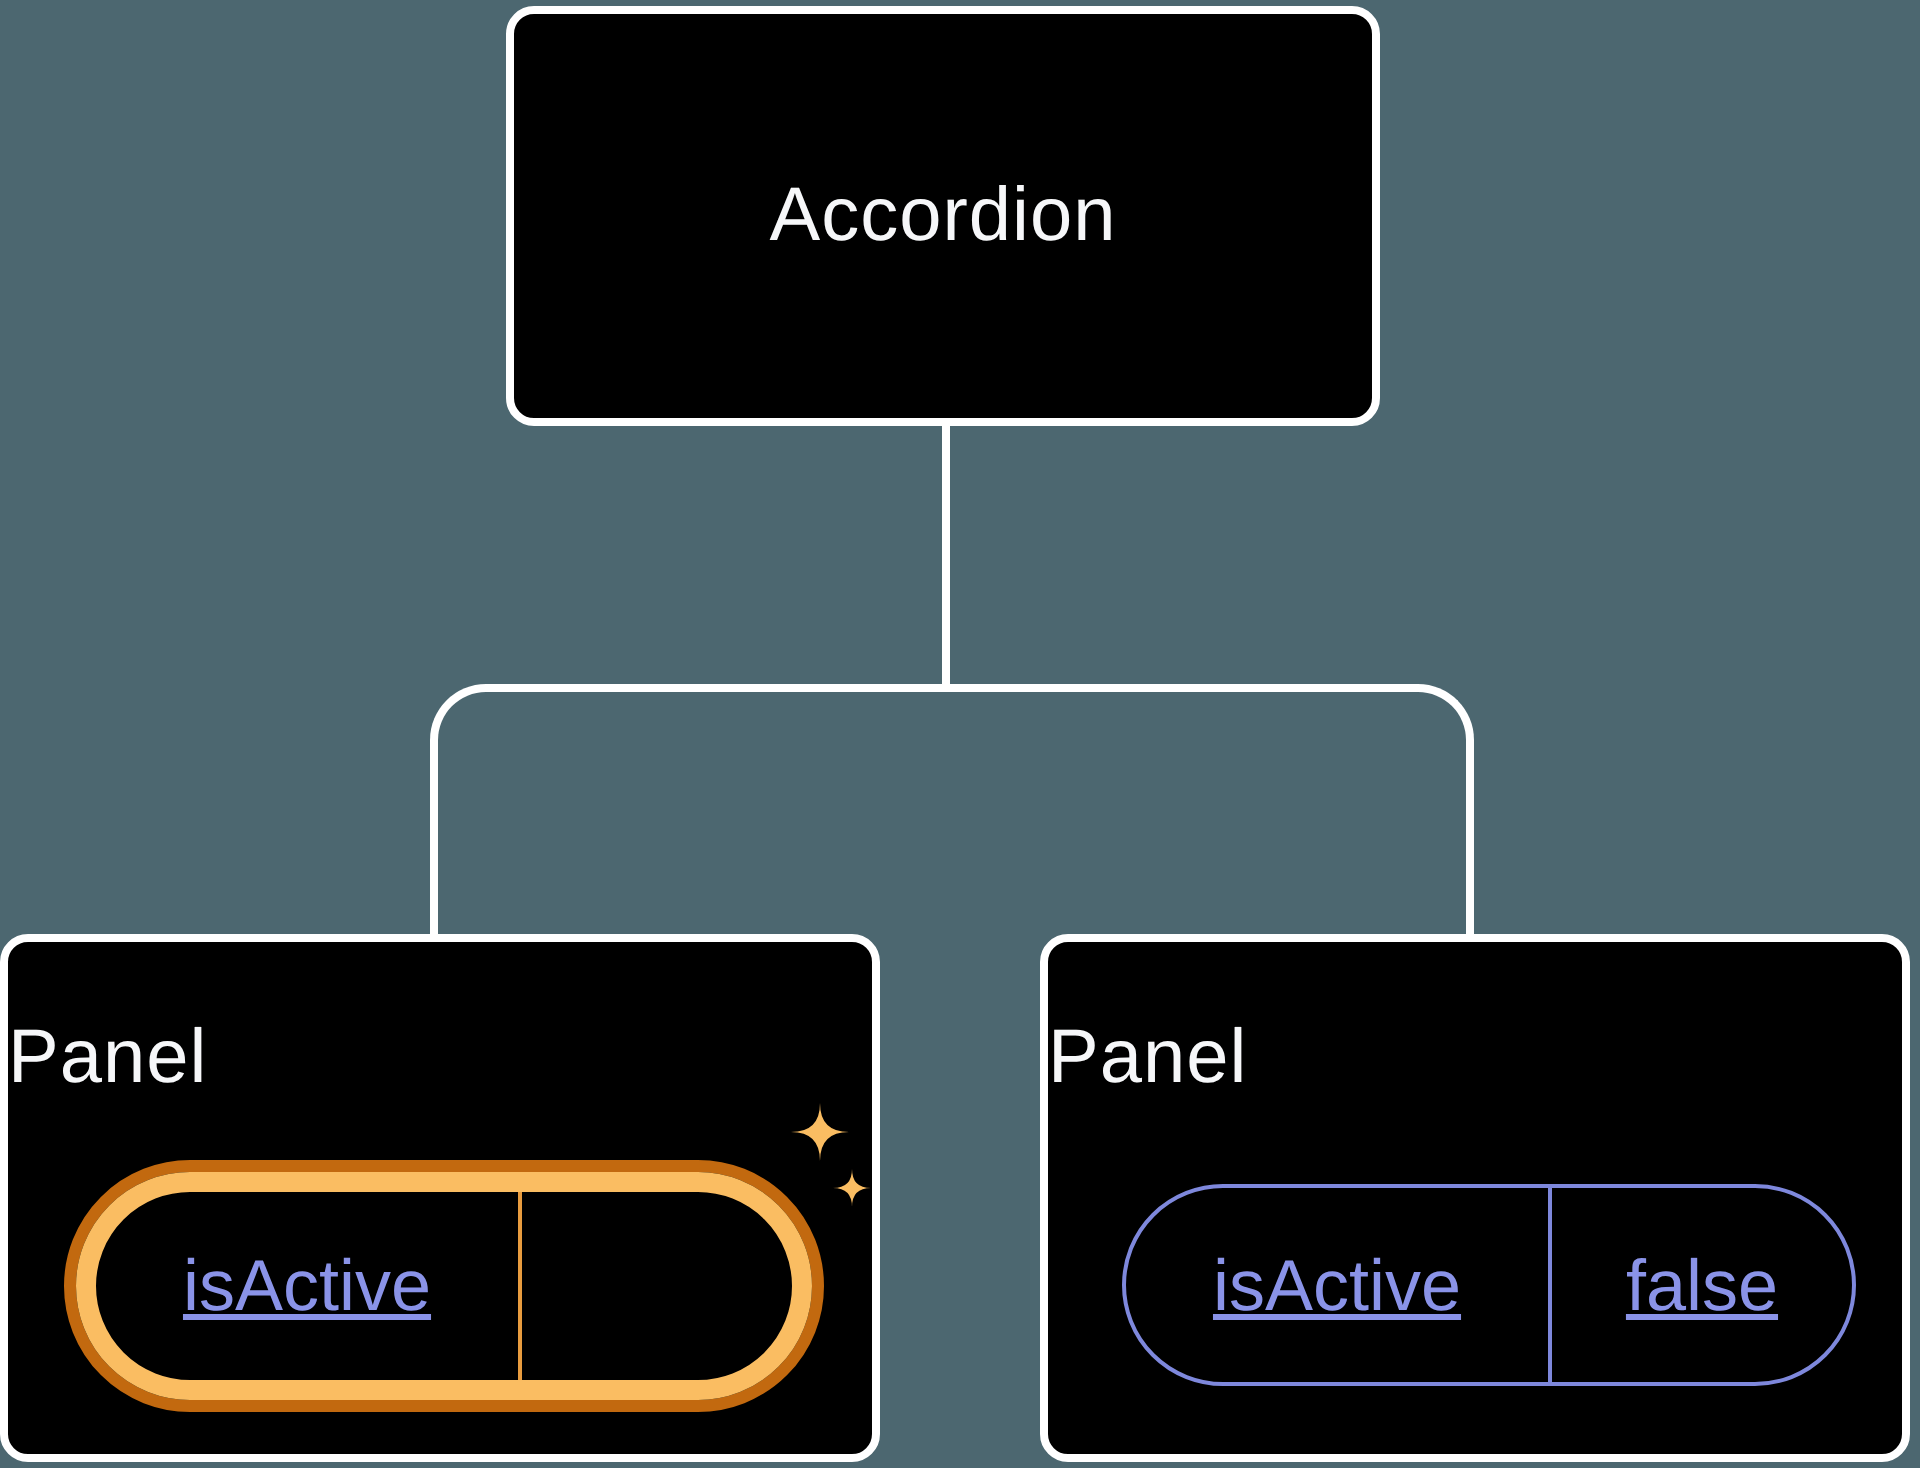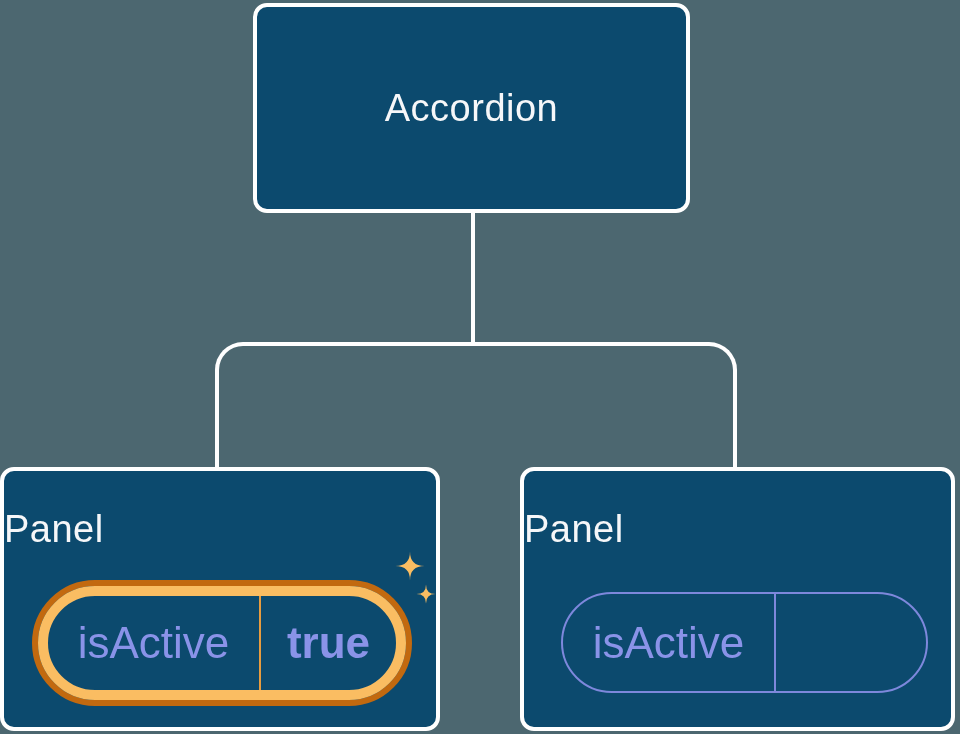--- a/index.html
+++ b/index.html
@@ -6,21 +6,21 @@
   .stage{
     position:relative;
     width:960px;height:734px;
     background:#4C6770;
     overflow:hidden;
     font-family:"Liberation Sans", sans-serif;
   }
   
   .node{
     position:absolute;
-    background:#0c4a6e;
+    background:#000000;
     border:4px solid #FFFFFF;
     border-radius:14px;
     box-sizing:border-box;
   }
   .node-root{left:253px;top:3px;width:437px;height:210px;display:flex;align-items:center;justify-content:center;}
   .node-panel-left{left:0px;top:467px;width:440px;height:264px;}
   .node-panel-right{left:520px;top:467px;width:435px;height:264px;}
   .node-title{
     color:#F6F7F9;
     font-size:38px;
@@ -61,21 +61,22 @@
   .pill-plain{
     position:absolute;left:37px;top:121px;width:367px;height:101px;
     border:2px solid #7E88DC;
     border-radius:999px;
     box-sizing:border-box;
     display:flex;align-items:stretch;overflow:hidden;
   }
   .pill-cell{
     display:flex;align-items:center;justify-content:center;
     color:#8A93E8;
-    font-size:44px;
+    font-size:36px;
+    text-decoration:underline;
   }
   .pill-cell--name{width:211px;}
   .pill-cell--value{flex:1;}
   .pill-cell--bold{font-weight:700;}
   .pill-divider{width:2px;flex:0 0 2px;}
   .pill-divider--gold{background:#E89C3F;}
   .pill-divider--purple{background:#7E88DC;}
   
   .sparkles{
     position:absolute;left:388px;top:77px;width:50px;height:62px;
@@ -93,32 +94,32 @@
   <div class="stem"></div>
   <div class="bracket"></div>
 
   <div class="node node-panel-left">
     <div class="node-title panel-title">Panel</div>
 
     <div class="pill-highlight">
       <div class="pill-gold">
         <div class="pill-cell pill-cell--name">isActive</div>
         <div class="pill-divider pill-divider--gold"></div>
-        <div class="pill-cell pill-cell--value pill-cell--bold">true</div>
       </div>
     </div>
 
     <svg class="sparkles" viewBox="0 0 50 62" aria-hidden="true">
       <path fill="#FABD62" d="M18 3.5 Q18 18 32.5 18 Q18 18 18 32.5 Q18 18 3.5 18 Q18 18 18 3.5 Z"></path>
       <path fill="#FABD62" d="M34 36.5 Q34 46 43.5 46 Q34 46 34 55.5 Q34 46 24.5 46 Q34 46 34 36.5 Z"></path>
     </svg>
   </div>
 
   <div class="node node-panel-right">
     <div class="node-title panel-title">Panel</div>
 
     <div class="pill-plain">
       <div class="pill-cell pill-cell--name">isActive</div>
       <div class="pill-divider pill-divider--purple"></div>
+      <div class="pill-cell pill-cell--value">false</div>
     </div>
   </div>
 
 </div>
 
 </body></html>

